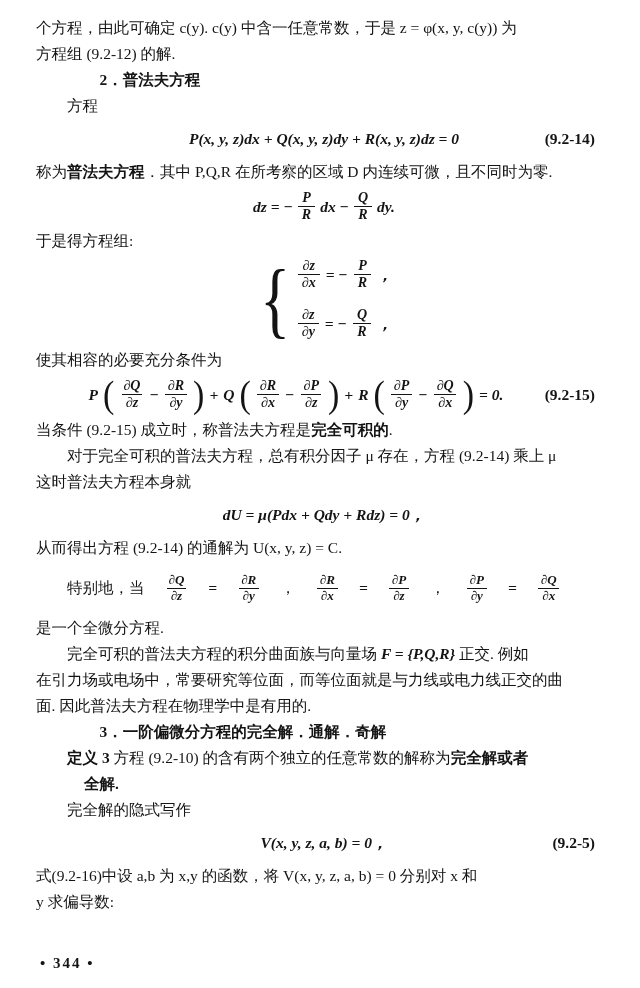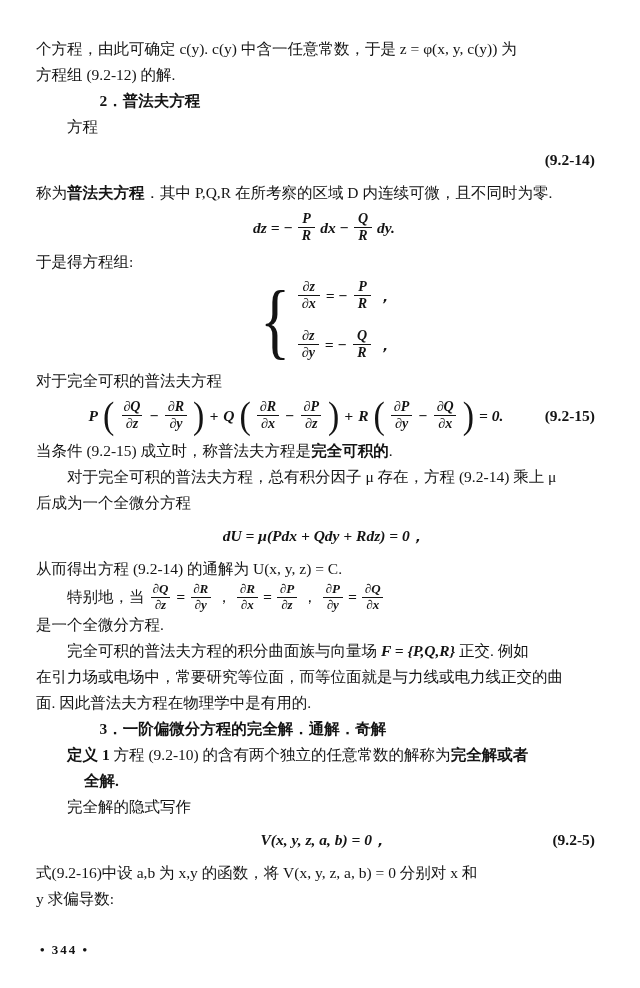--- a/index.html
+++ b/index.html
@@ -5,21 +5,21 @@
   html,body{margin:0;padding:0;}
   body{
     width:640px;height:988px;
     background:#ffffff;
     color:#141414;
     font-family:"Liberation Serif","DejaVu Serif",serif;
     position:relative;
     overflow:hidden;
   }
   .page{
-    padding:36px 28px 0 36px;
+    padding:15px 28px 0 36px;
     font-size:15.5px;
     line-height:26px;
   }
   .line{margin:0;}
   .indent1{text-indent:1em;}
   .indent2{text-indent:2em;}
   b{font-weight:bold;}
   .bold{font-weight:bold;margin-left:48px;}
   
   .eq{
@@ -75,47 +75,48 @@
     font-weight:400;
     font-style:normal;
     line-height:1;
     transform:scaleY(1.1);
   }
   
   .flexline{
     display:flex;
     align-items:center;
     flex-wrap:nowrap;
-    gap:4px;
+    gap:20px;
     padding-left:2em;
     text-indent:0;
-    margin:0 0;
+    margin:12px 0;
   }
   .flexline .frac{font-size:13px;}
   .footer{
     position:absolute;
     left:40px;
-    bottom:30px;
+    bottom:16px;
     font-weight:bold;
     letter-spacing:2px;
-    font-size:13px;
+    font-size:15px;
   }
 </style>
 </head>
 <body>
 
 <div class="page">
 
   <p class="line">个方程，由此可确定 c(y). c(y) 中含一任意常数，于是 z = φ(x, y, c(y)) 为</p>
   <p class="line">方程组 (9.2-12) 的解.</p>
 
   <p class="line indent1 bold">2．普法夫方程</p>
   <p class="line indent2">方程</p>
 
   <div class="eq">
+    <span class="math">P(x, y, z)dx + Q(x, y, z)dy + R(x, y, z)dz = 0</span>
     <span class="tag">(9.2-14)</span>
   </div>
 
   <p class="line"><span>称为</span><b>普法夫方程</b><span>．其中 P,Q,R 在所考察的区域 D 内连续可微，且不同时为零.</span></p>
 
 
   <div class="eq">
     <span class="math">dz = −</span>
     <span class="frac">
         <span class="num">P</span>
@@ -154,21 +155,21 @@
         <span class="math">= −</span>
         <span class="frac">
             <span class="num">Q</span>
             <span class="den">R</span>
           </span>
         <span class="math">，</span>
       </div>
     </div>
   </div>
 
-  <p class="line">对于完全可积的普法夫方程</p>
+  <p class="line">使其相容的必要充分条件为</p>
 
   <div class="eq" style="padding-right:56px;">
     <span class="math">P</span>
     <span class="bigp">(</span>
     <span class="frac">
         <span class="num">∂Q</span>
         <span class="den">∂z</span>
       </span>
     <span class="math">−</span>
     <span class="frac">
@@ -202,21 +203,21 @@
         <span class="den">∂x</span>
       </span>
     <span class="bigp">)</span>
     <span class="math">= 0.</span>
     <span class="tag">(9.2-15)</span>
   </div>
 
   <p class="line"><span>当条件 (9.2-15) 成立时，称普法夫方程是</span><b>完全可积的</b><span>.</span></p>
 
   <p class="line indent2">对于完全可积的普法夫方程，总有积分因子 μ 存在，方程 (9.2-14) 乘上 μ</p>
-  <p class="line">后成为一个全微分方程</p>
+  <p class="line">这时普法夫方程本身就</p>
 
   <div class="eq">
     <span class="math">dU = μ(Pdx + Qdy + Rdz) = 0，</span>
   </div>
 
   <p class="line">从而得出方程 (9.2-14) 的通解为 U(x, y, z) = C.</p>
 
   <p class="flexline">
     <span>特别地，当</span>
     <span class="frac">
@@ -250,21 +251,21 @@
       </span>
   </p>
   <p class="line">是一个全微分方程.</p>
 
   <p class="line indent2"><span>完全可积的普法夫方程的积分曲面族与向量场 </span><b class="math">F = {P,Q,R}</b><span> 正交. 例如</span></p>
   <p class="line">在引力场或电场中，常要研究等位面，而等位面就是与力线或电力线正交的曲</p>
   <p class="line">面. 因此普法夫方程在物理学中是有用的.</p>
 
   <p class="line indent1 bold">3．一阶偏微分方程的完全解．通解．奇解</p>
 
-  <p class="line indent2"><b>定义 1</b><span>  方程 (9.2-10) 的含有两个独立的任意常数的解称为</span><b>完全解或者</b></p>
+  <p class="line indent2"><b>定义 3</b><span>  方程 (9.2-10) 的含有两个独立的任意常数的解称为</span><b>完全解或者</b></p>
   <p class="line bold">全解.</p>
 
   <p class="line indent2">完全解的隐式写作</p>
 
   <div class="eq">
     <span class="math">V(x, y, z, a, b) = 0，</span>
     <span class="tag">(9.2-5)</span>
   </div>
 
   <p class="line">式(9.2-16)中设 a,b 为 x,y 的函数，将 V(x, y, z, a, b) = 0 分别对 x 和</p>

